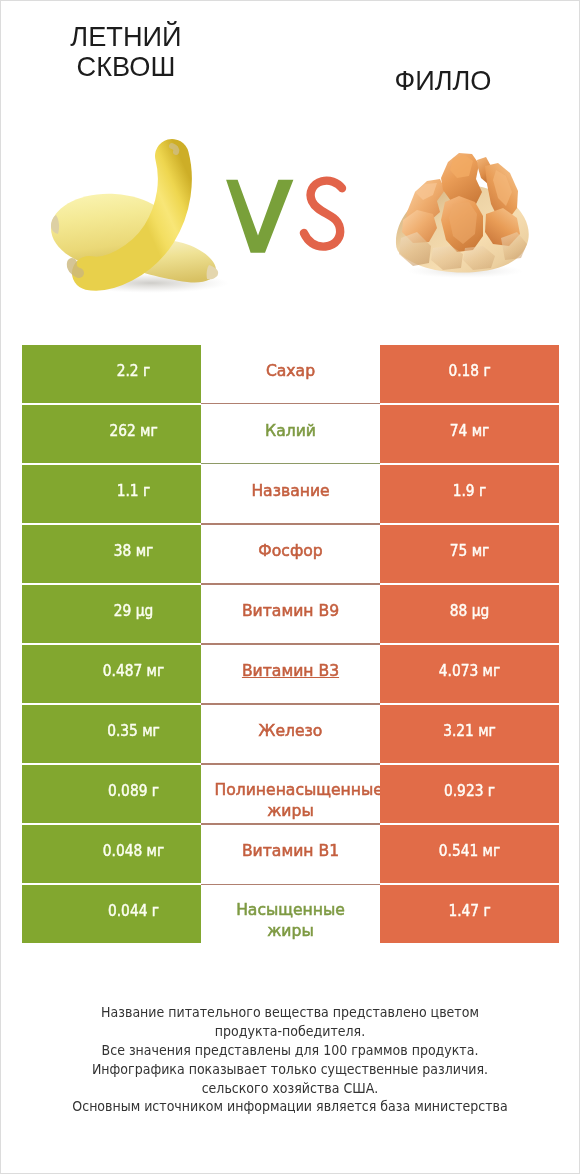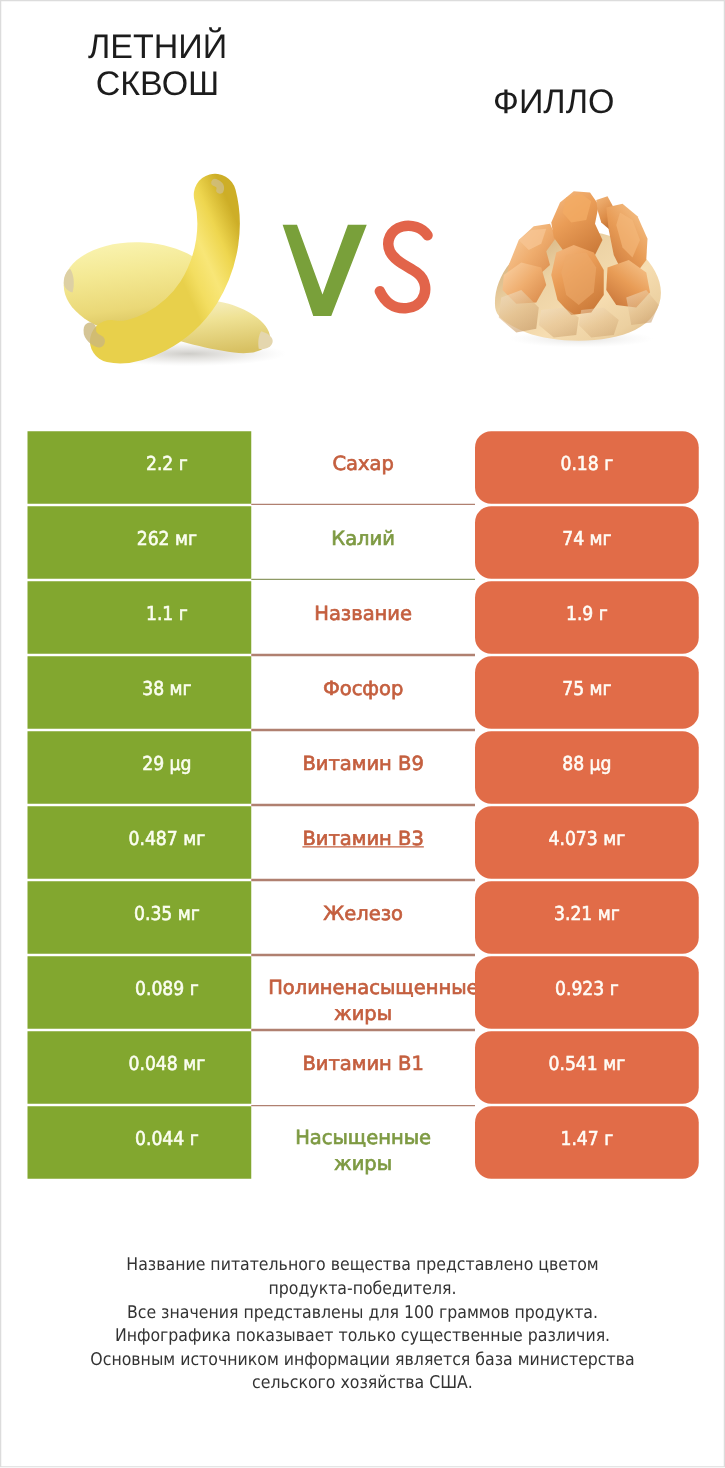--- a/index.html
+++ b/index.html
@@ -21,21 +21,21 @@
   
   .tbl{position:absolute;left:21px;top:344px;width:537px;}
   .row{position:relative;height:57.55px;display:flex;}
   .gap{height:2.5px;display:flex;}
   .gap .g1,.gap .g3{width:179px;background:#fff;}
   .gap .g2{width:179px;position:relative;}
   .gap .g2 i{position:absolute;left:0;top:0.6px;width:179px;height:1.3px;display:block;}
   .cell{width:179px;display:flex;align-items:center;justify-content:center;box-sizing:border-box;}
   .cell span{display:block;text-align:center;}
   .cl{background:#82a72f;color:#fbfef0;padding-left:44px;}
-  .cr{background:#e16c48;color:#fffcf6;border-radius:13px;}
+  .cr{background:#e16c48;color:#fffcf6;}
   .cl span,.cr span{font-family:"DejaVu Sans Condensed","DejaVu Sans",sans-serif;font-size:15.3px;font-weight:400;
                     line-height:15.3px;position:relative;top:-2.3px;}
   .cl span{-webkit-text-stroke:0.45px #fbfef0;}
   .cr span{-webkit-text-stroke:0.45px #fffcf6;}
   .cm{overflow:hidden;}
   .cm span{font-family:"DejaVu Sans",sans-serif;font-size:15.6px;font-weight:400;line-height:20.7px;
            white-space:nowrap;position:relative;top:-2.9px;width:152px;}
   .cm span.two{top:7.0px;}
   .cm span i{font-style:normal;display:block;white-space:nowrap;}
   .cm span i.ovf{text-align:left;}
@@ -358,16 +358,16 @@
           <span>1.47 г</span>
         </div>
       </div>
     </div>
 
   <div class="note" id="note">
       <div>Название питательного вещества представлено цветом</div>
       <div>продукта-победителя.</div>
       <div>Все значения представлены для 100 граммов продукта.</div>
       <div>Инфографика показывает только существенные различия.</div>
+      <div>сельского хозяйства США.</div>
       <div>Основным источником информации является база министерства</div>
-      <div>сельского хозяйства США.</div>
     </div>
 </div>
 
 </body></html>

